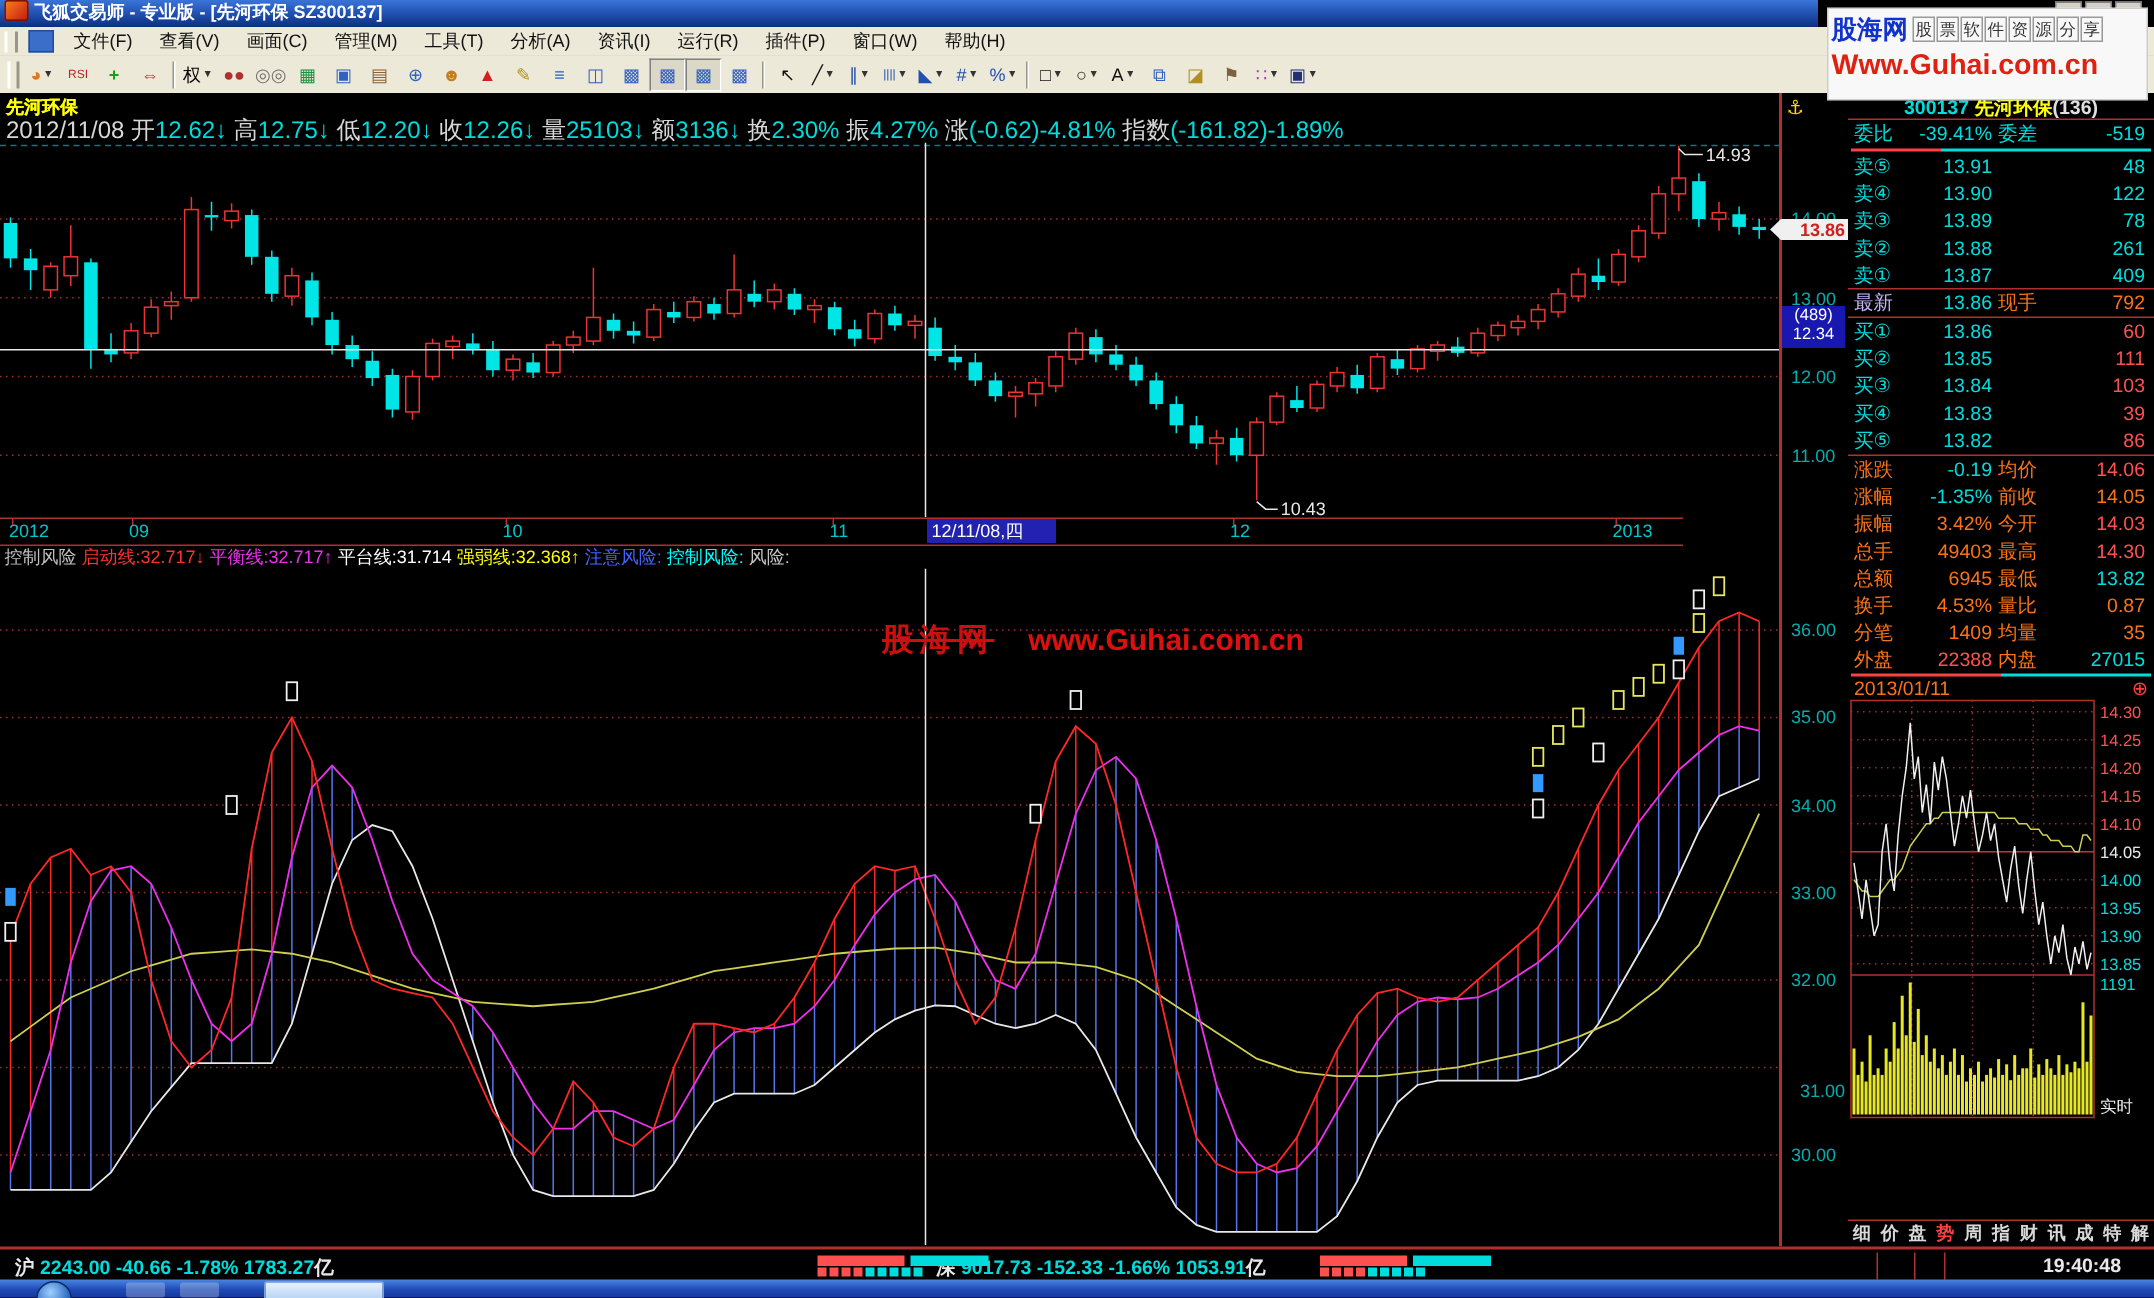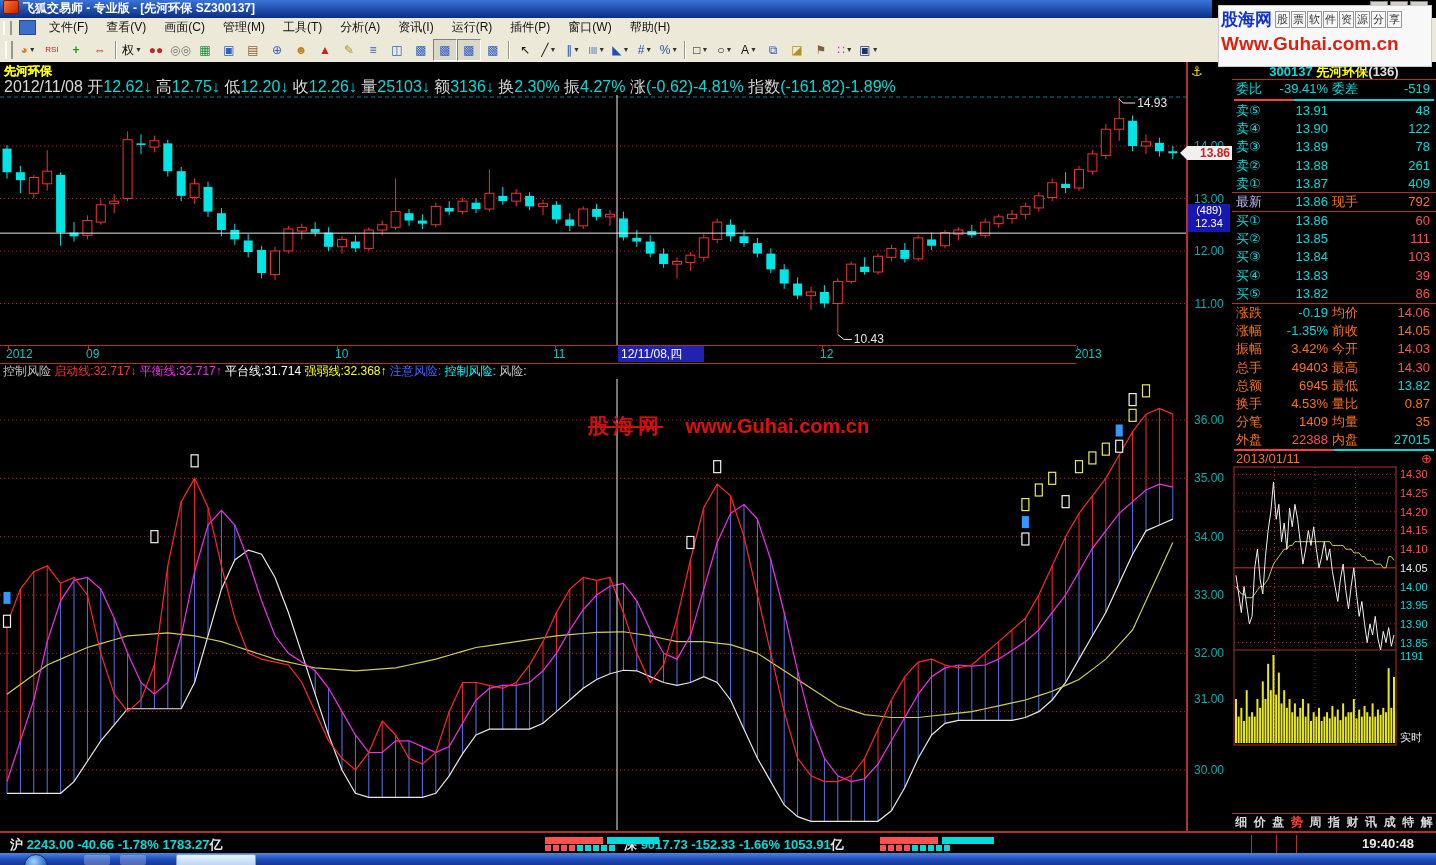--- a/index.html
+++ b/index.html
@@ -426,21 +426,21 @@
     <line x1="1172.8" y1="51" x2="1172.8" y2="64.125" stroke="#00e5e5" stroke-width="1"></line>
     <rect x="1168.3" y="56.24999999999997" width="9" height="2.100000000000051" fill="#00e5e5"></rect>
     <line x1="0" y1="138.15" x2="1186" y2="138.15" stroke="#e8e8e8" stroke-width="1"></line>
     <line x1="617" y1="0" x2="617" y2="250" stroke="#e8e8e8" stroke-width="1"></line>
     <polyline points="1119.2,4.175000000000011 1123.2,8 1135.2,8" fill="none" stroke="#e8e8e8"></polyline>
     <text x="1137.2" y="12" fill="#e8e8e8" font-size="12">14.93</text>
     <polyline points="837.8000000000001,239.425 843.8000000000001,244.425 851.8000000000001,244.425" fill="none" stroke="#e8e8e8"></polyline>
     <text x="853.8000000000001" y="248.425" fill="#e8e8e8" font-size="12">10.43</text>
   </svg>
 
-<div class="abs date-axis" id="dateaxis" style="width: 1076px;">
+<div class="abs date-axis" id="dateaxis" style="width: 1076px; padding-left: 46px;">
     <div class="dlabel" style="left: 6px;">2012</div>
     <div class="dtick" style="left: 8px;"></div>
     <div class="dlabel" style="left: 86px;">09</div>
     <div class="dtick" style="left: 88px;"></div>
     <div class="dlabel" style="left: 335px;">10</div>
     <div class="dtick" style="left: 337px;"></div>
     <div class="dlabel" style="left: 553px;">11</div>
     <div class="dtick" style="left: 555px;"></div>
     <div class="dlabel" style="left: 820px;">12</div>
     <div class="dtick" style="left: 822px;"></div>
@@ -632,21 +632,21 @@
     <div class="pa-tag" style="top: 84px;">13.86</div>
     <div class="pa-cross" style="top: 142px; height: 28px;">
       <div>(489)</div>
       <div>12.34</div>
     </div>
     <div class="pa-label" style="top: 351px;">36.00</div>
     <div class="pa-label" style="top: 409.33px;">35.00</div>
     <div class="pa-label" style="top: 467.66px;">34.00</div>
     <div class="pa-label" style="top: 525.99px;">33.00</div>
     <div class="pa-label" style="top: 584.32px;">32.00</div>
-    <div class="pa-label" style="top: 630px;">31.00</div>
+    <div class="pa-label" style="top: 658px; text-align: right;">31.00</div>
     <div class="pa-label" style="top: 700.98px;">30.00</div>
   </div>
 
 <div class="abs quote" id="quote">
     <div class="q-title"><span style="color: rgb(0, 220, 220);">300137 </span><span style="color: rgb(255, 255, 0);">先河环保</span><span style="color: rgb(224, 224, 224);">(136)</span></div>
     <div class="q-sep" style="top: 17px;"></div>
     <div class="q-row" style="top: 18px;">
       <span class="q-l1 c-cy">委比</span>
       <span class="q-v1 c-c">-39.41%</span>
       <span class="q-l2 c-cy">委差</span>

